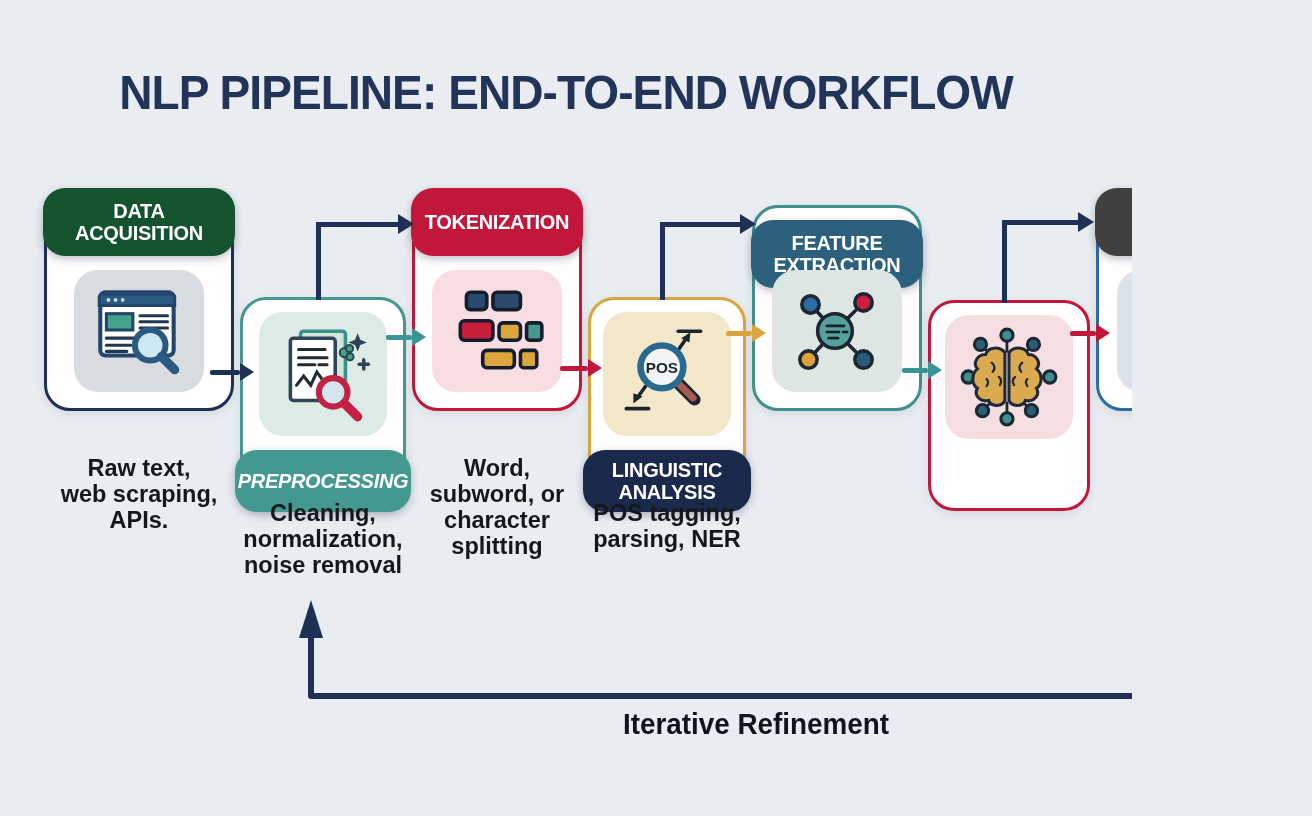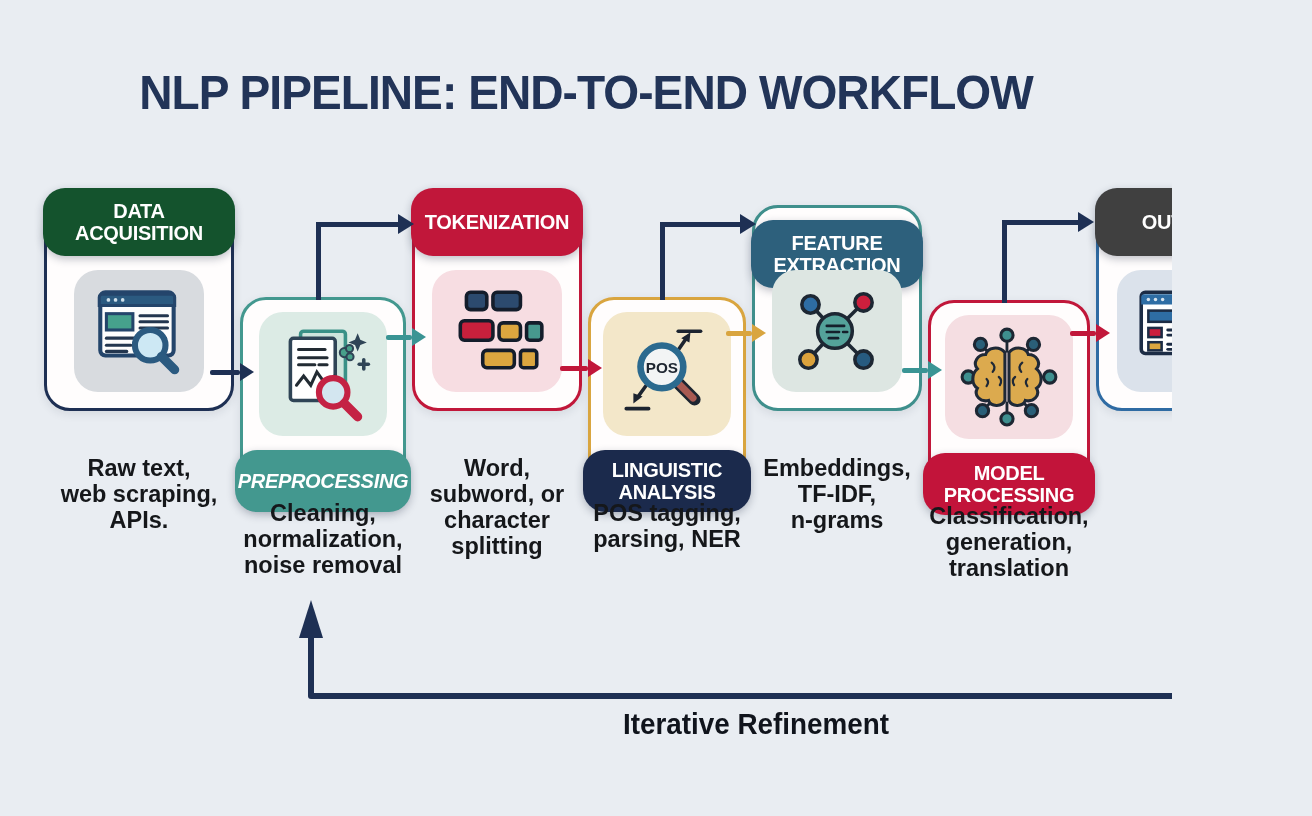--- a/index.html
+++ b/index.html
@@ -1,18 +1,18 @@
 <!DOCTYPE html>
 <html><head>
 <meta charset="utf-8">
 <style>
   html,body{margin:0;padding:0;background:#e9edf2;}
   .canvas{
     position:relative;width:1132px;height:816px;background:#e9edf2;
-    font-family:"Liberation Sans","DejaVu Sans",sans-serif;overflow:hidden;padding-left:40px;
+    font-family:"Liberation Sans","DejaVu Sans",sans-serif;overflow:hidden;
   }
   .title{
     position:absolute;top:64px;left:0;width:100%;margin:0;text-align:center;
     font-size:49px;font-weight:700;color:#223458;letter-spacing:-1px;
     transform:scaleX(.94);
   }
   
   .stage{position:absolute;background:#fffdfd;border:3px solid;border-radius:26px;
          box-shadow:0 3px 10px rgba(25,35,60,.10);}
   .s1{left:44px; top:205px;width:184px;height:200px;border-color:#1e3054;}
@@ -225,23 +225,20 @@
             <path d="M44 55 H53"></path>
         </g>
         <g stroke="#1d2733" stroke-width="3.5">
           <circle cx="26" cy="22" r="8.5" fill="#2e6da4"></circle>
           <circle cx="78" cy="20" r="8.5" fill="#cc1f3d"></circle>
           <circle cx="24" cy="76" r="8.5" fill="#dba23c"></circle>
           <circle cx="78" cy="76" r="8.5" fill="#275b80"></circle>
         </g>
       </svg>
     </div>
-    <div class="caption ct">Embeddings,
-TF-IDF,
-n-grams</div>
   </div>
 
   <div class="stage s6">
     <div class="iconbox ib i6">
       <svg width="106" height="102" viewBox="0 0 104 100">
         <g stroke="#1d2733" stroke-width="2.8">
           <path d="M50 14 V26"></path>
             <path d="M28 22 L37 31"></path>
             <path d="M72 22 L63 31"></path>
           <path d="M18 50 H28"></path>
@@ -265,27 +262,20 @@
         <g stroke="#1f2937" stroke-width="2.2" fill="none" stroke-linecap="round">
           <path d="M35 36 q5 4 1 9"></path>
             <path d="M42 50 q4 3 1 8"></path>
             <path d="M30 52 q3 3 0 7"></path>
           <path d="M65 36 q-5 4 -1 9"></path>
             <path d="M58 50 q-4 3 -1 8"></path>
             <path d="M70 52 q-3 3 0 7"></path>
         </g>
       </svg>
     </div>
-    <div class="pill pb p6">
-      <span>MODEL
-PROCESSING</span>
-    </div>
-    <div class="caption cb">Classification,
-generation,
-translation</div>
   </div>
 
   <div class="stage s7">
     <div class="pill pt p7">
       <span>OUTPUT</span>
     </div>
     <div class="iconbox it i7">
       <svg width="106" height="98" viewBox="0 0 104 96">
         <rect x="12" y="10" width="62" height="60" rx="4" fill="#ffffff" stroke="#1c2c45" stroke-width="3.5"></rect>
         <path d="M15 12 h56 a3 3 0 0 1 3 3 v7 H12 v-7 a3 3 0 0 1 3 -3 Z" fill="#2e6da4"></path>

